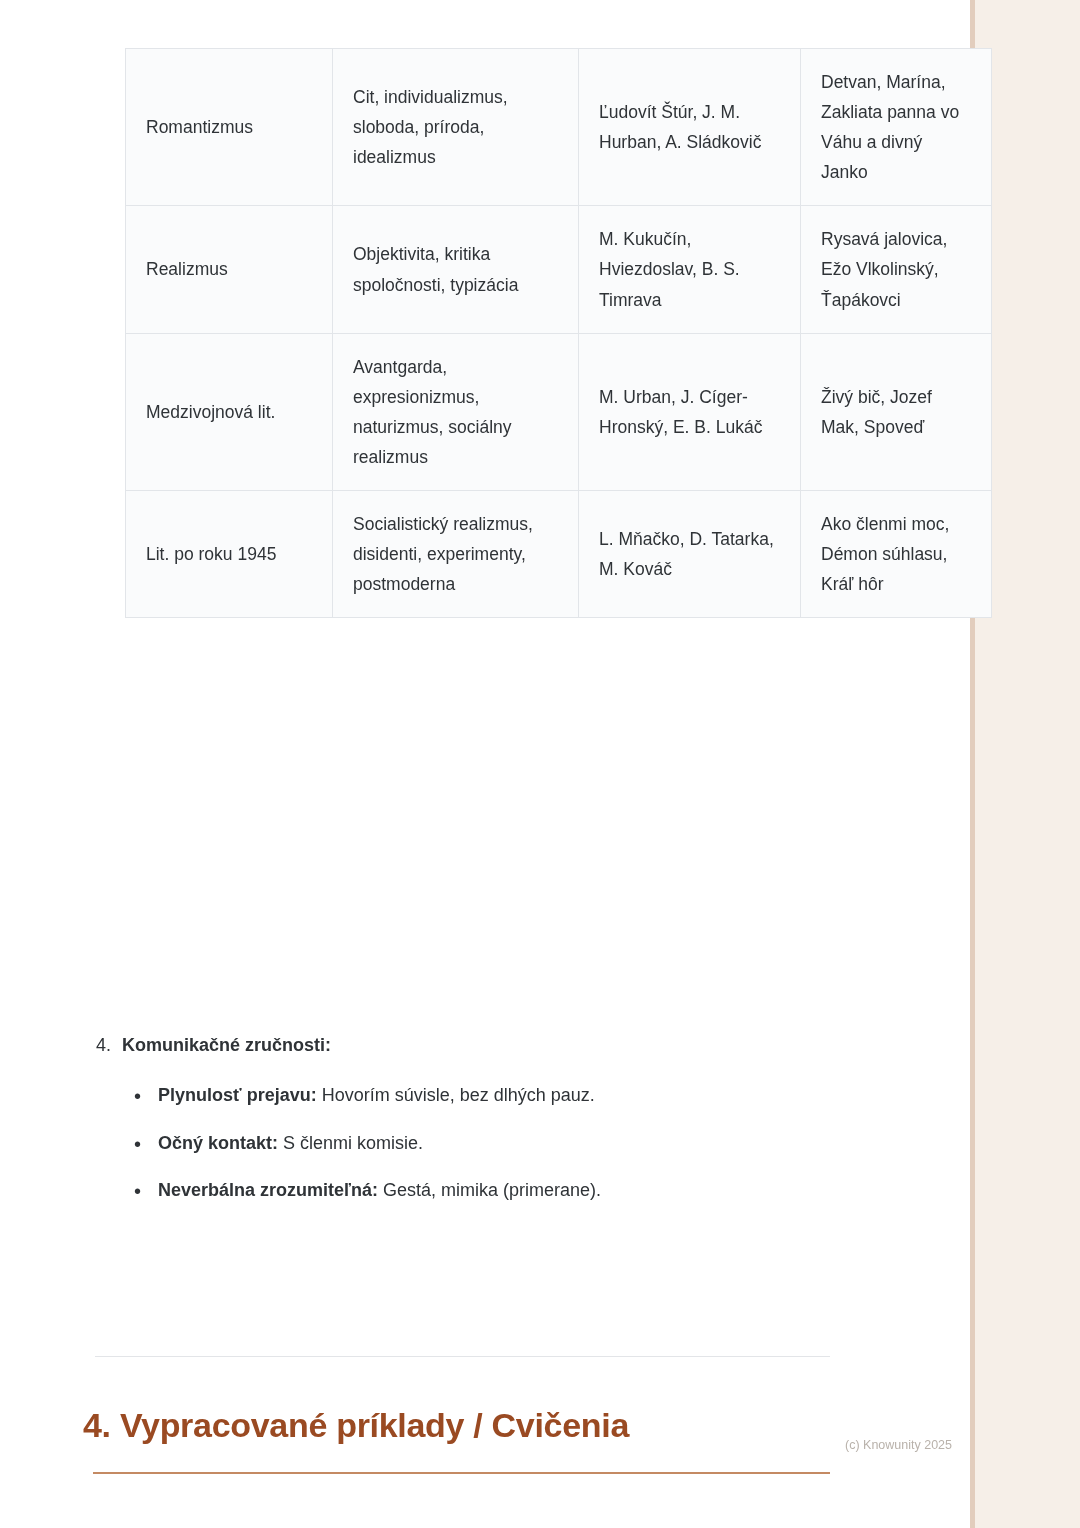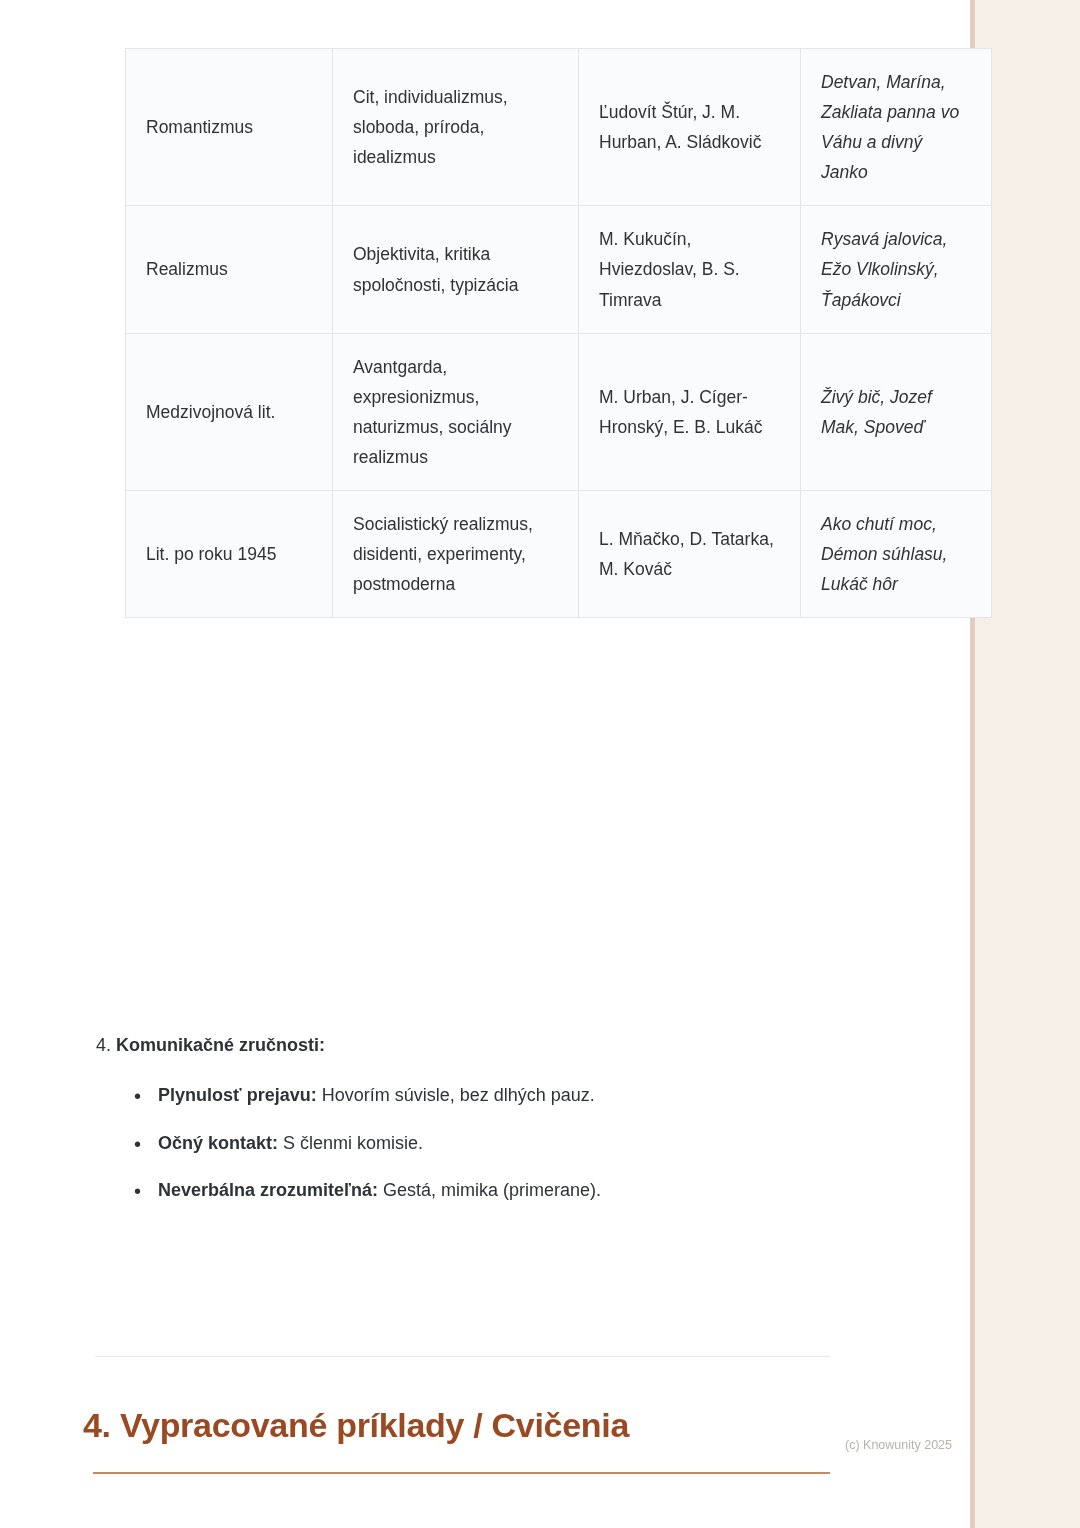--- a/index.html
+++ b/index.html
@@ -59,36 +59,37 @@
     border: 1px solid #e2e5e9;
     padding: 18px 20px 18px 20px;
     font-size: 17.5px;
     line-height: 1.72;
     color: #2f3337;
     vertical-align: middle;
   }
   table.lit-table td.c0 { width: 166px; }
   table.lit-table td.c1 { width: 205px; }
   table.lit-table td.c2 { width: 181px; }
-  table.lit-table td.c3 { width: 150px; font-style: italic; }
+  table.lit-table td.c3 { width: 150px; }
 
   
   .num-item {
     position: absolute;
     left: 96px;
     top: 1032px;
     font-size: 18px;
     line-height: 1.5;
     color: #2f3337;
   }
   .num-item .num {
     font-weight: 400;
   }
   .num-item .strong {
     font-weight: 700;
+    margin-left: 6px;
   }
 
   
   .bullets {
     position: absolute;
     left: 122px;
     top: 1082px;
     width: 760px;
     list-style: none;
     margin: 0;
@@ -179,21 +180,21 @@
         <tr>
           <td class="c0">Medzivojnová lit.</td>
           <td class="c1">Avantgarda, expresionizmus, naturizmus, sociálny realizmus</td>
           <td class="c2">M. Urban, J. Cíger-Hronský, E. B. Lukáč</td>
           <td class="c3">Živý bič, Jozef Mak, Spoveď</td>
         </tr>
         <tr>
           <td class="c0">Lit. po roku 1945</td>
           <td class="c1">Socialistický realizmus, disidenti, experimenty, postmoderna</td>
           <td class="c2">L. Mňačko, D. Tatarka, M. Kováč</td>
-          <td class="c3">Ako chutí moc, Démon súhlasu, Lukáč hôr</td>
+          <td class="c3">Ako členmi moc, Démon súhlasu, Kráľ hôr</td>
         </tr>
       </tbody>
     </table>
   </div>
 
   <div class="num-item">
     <span class="num">4.</span>
     <span class="strong">Komunikačné zručnosti:</span>
   </div>
 

